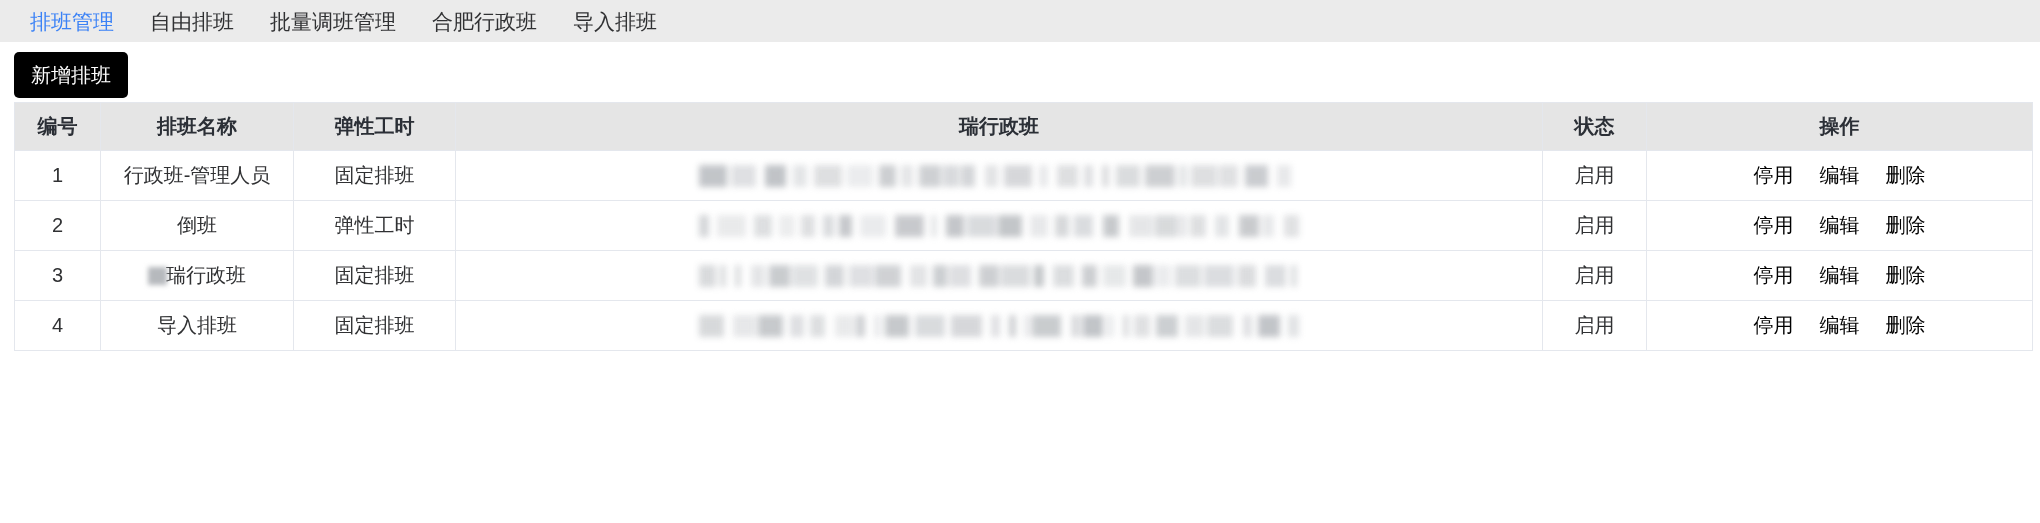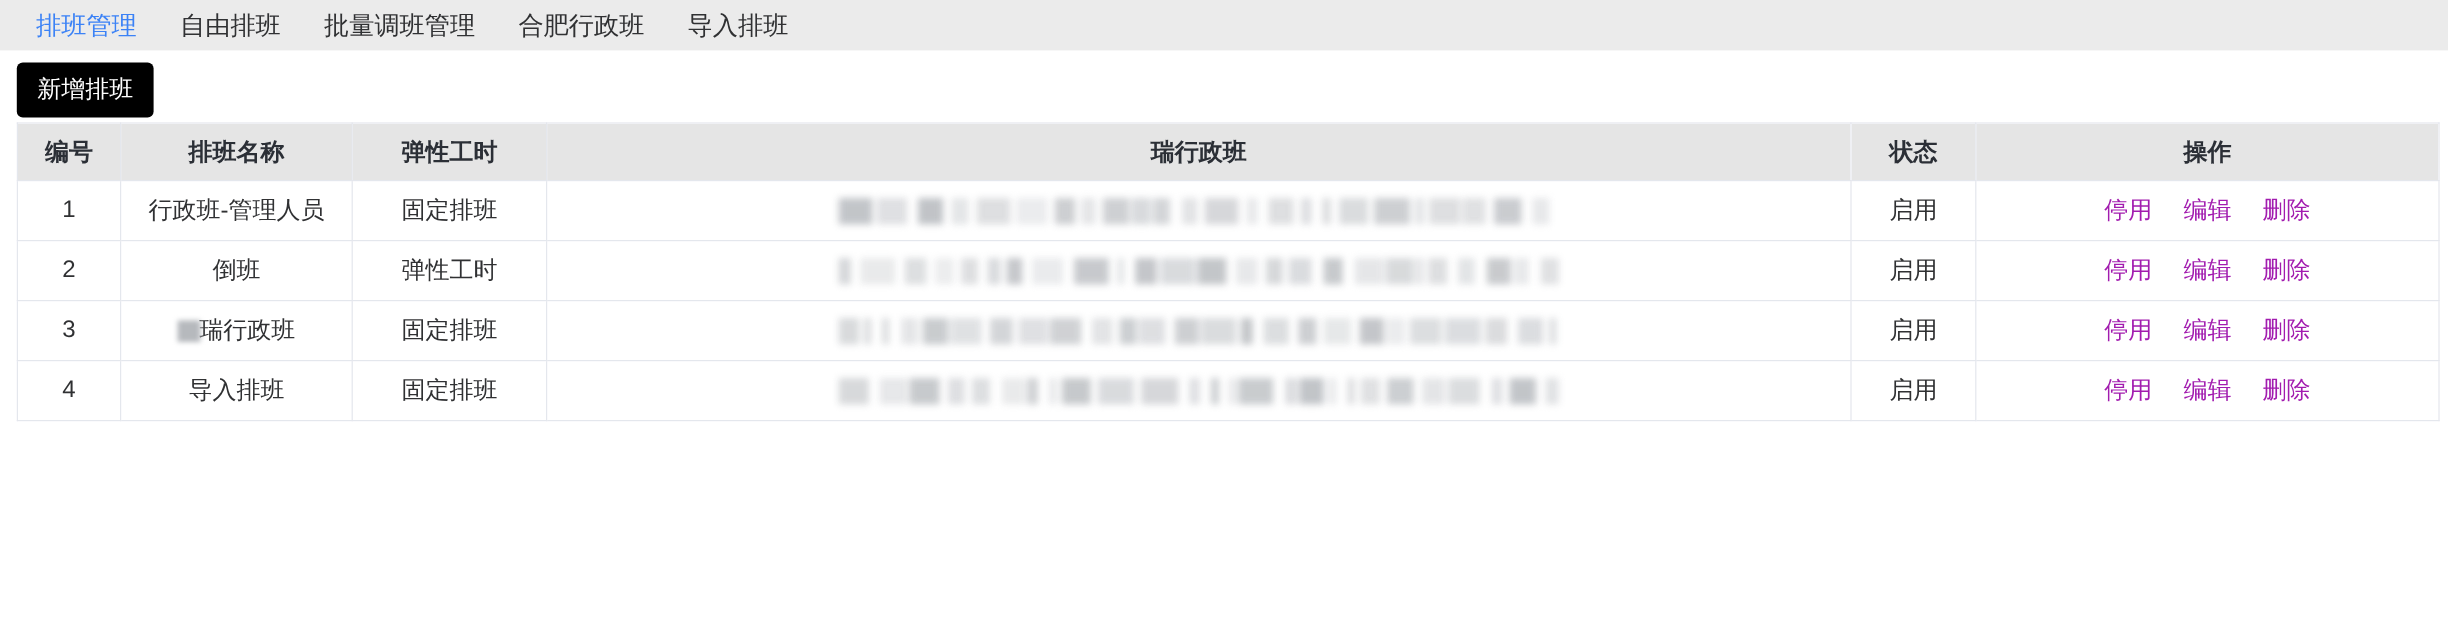--- a/index.html
+++ b/index.html
@@ -93,21 +93,21 @@
   .c-state { width: 103px; }
   .c-ops   { width: 385px; }
 
   .ops {
     display: flex;
     align-items: center;
     justify-content: center;
     gap: 26px;
   }
   .op-link {
-    color: #a21caf;
+    color: #000000;
     font-size: 20px;
     cursor: pointer;
   }
 
   
   .redact {
     position: relative;
     display: block;
     height: 22px;
     margin: 0 auto;

